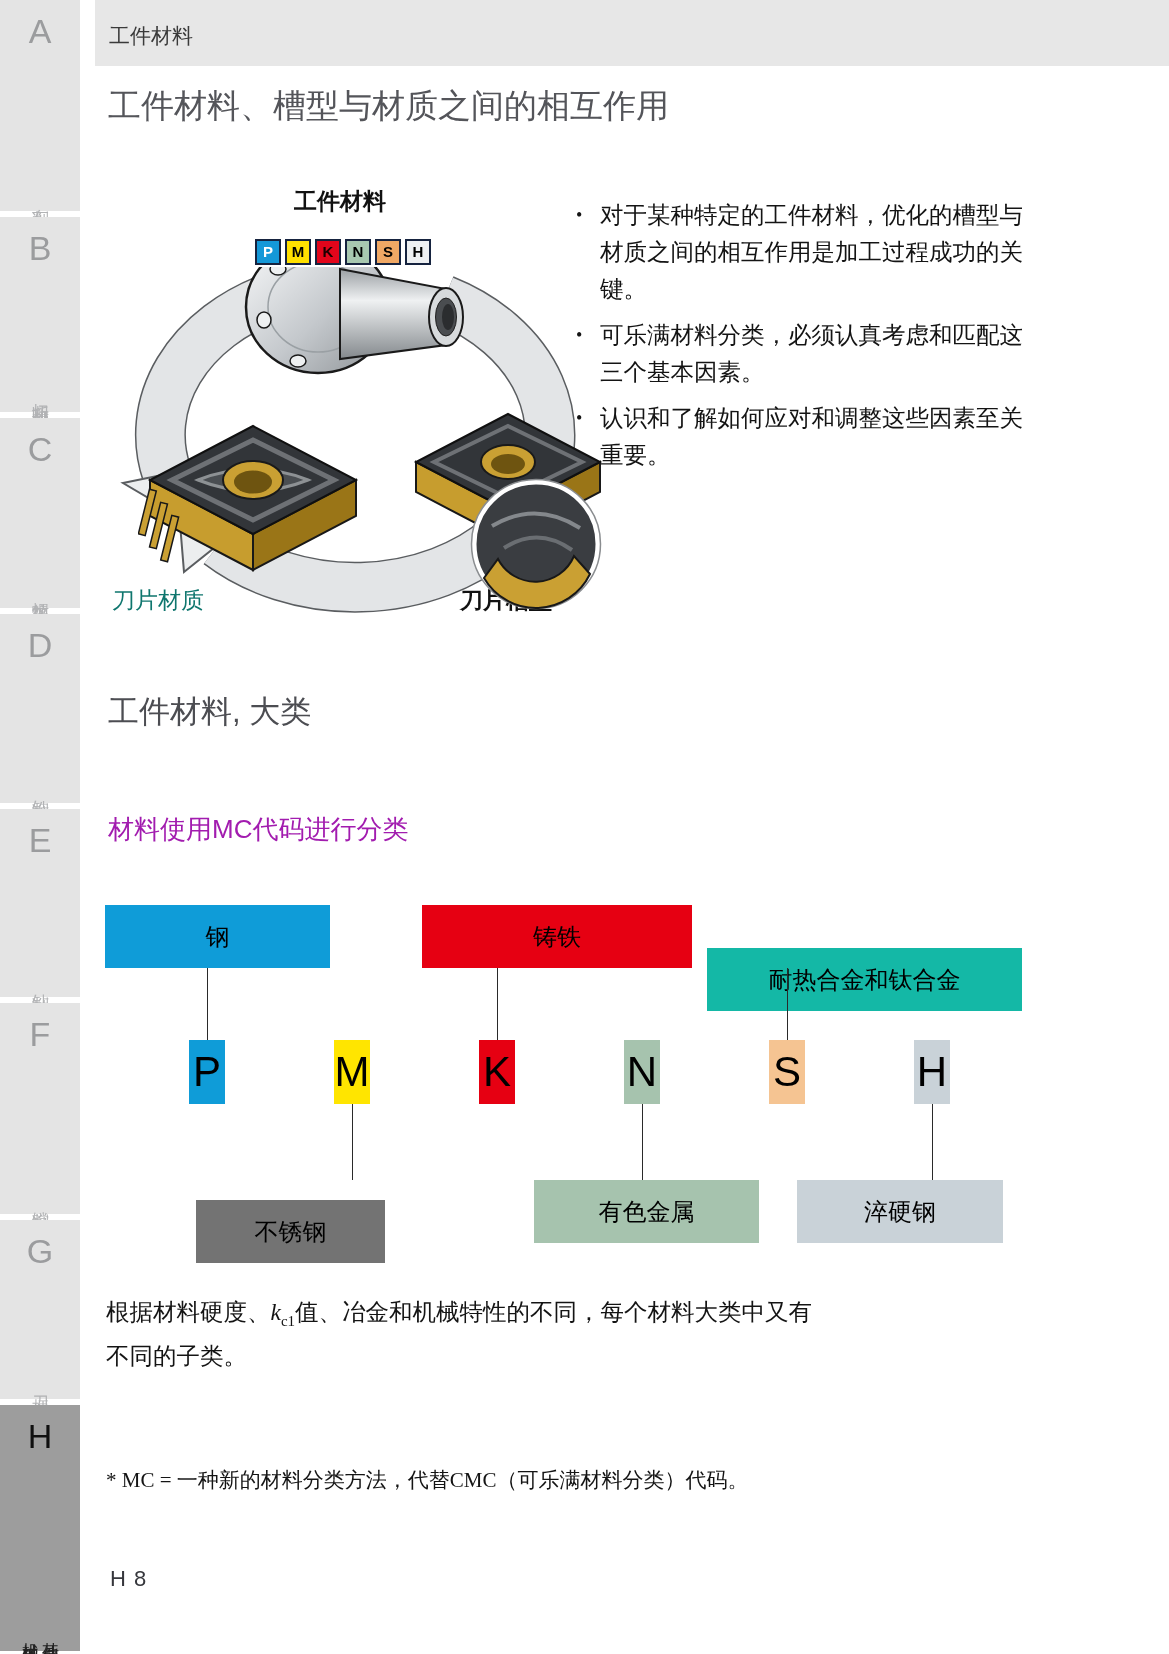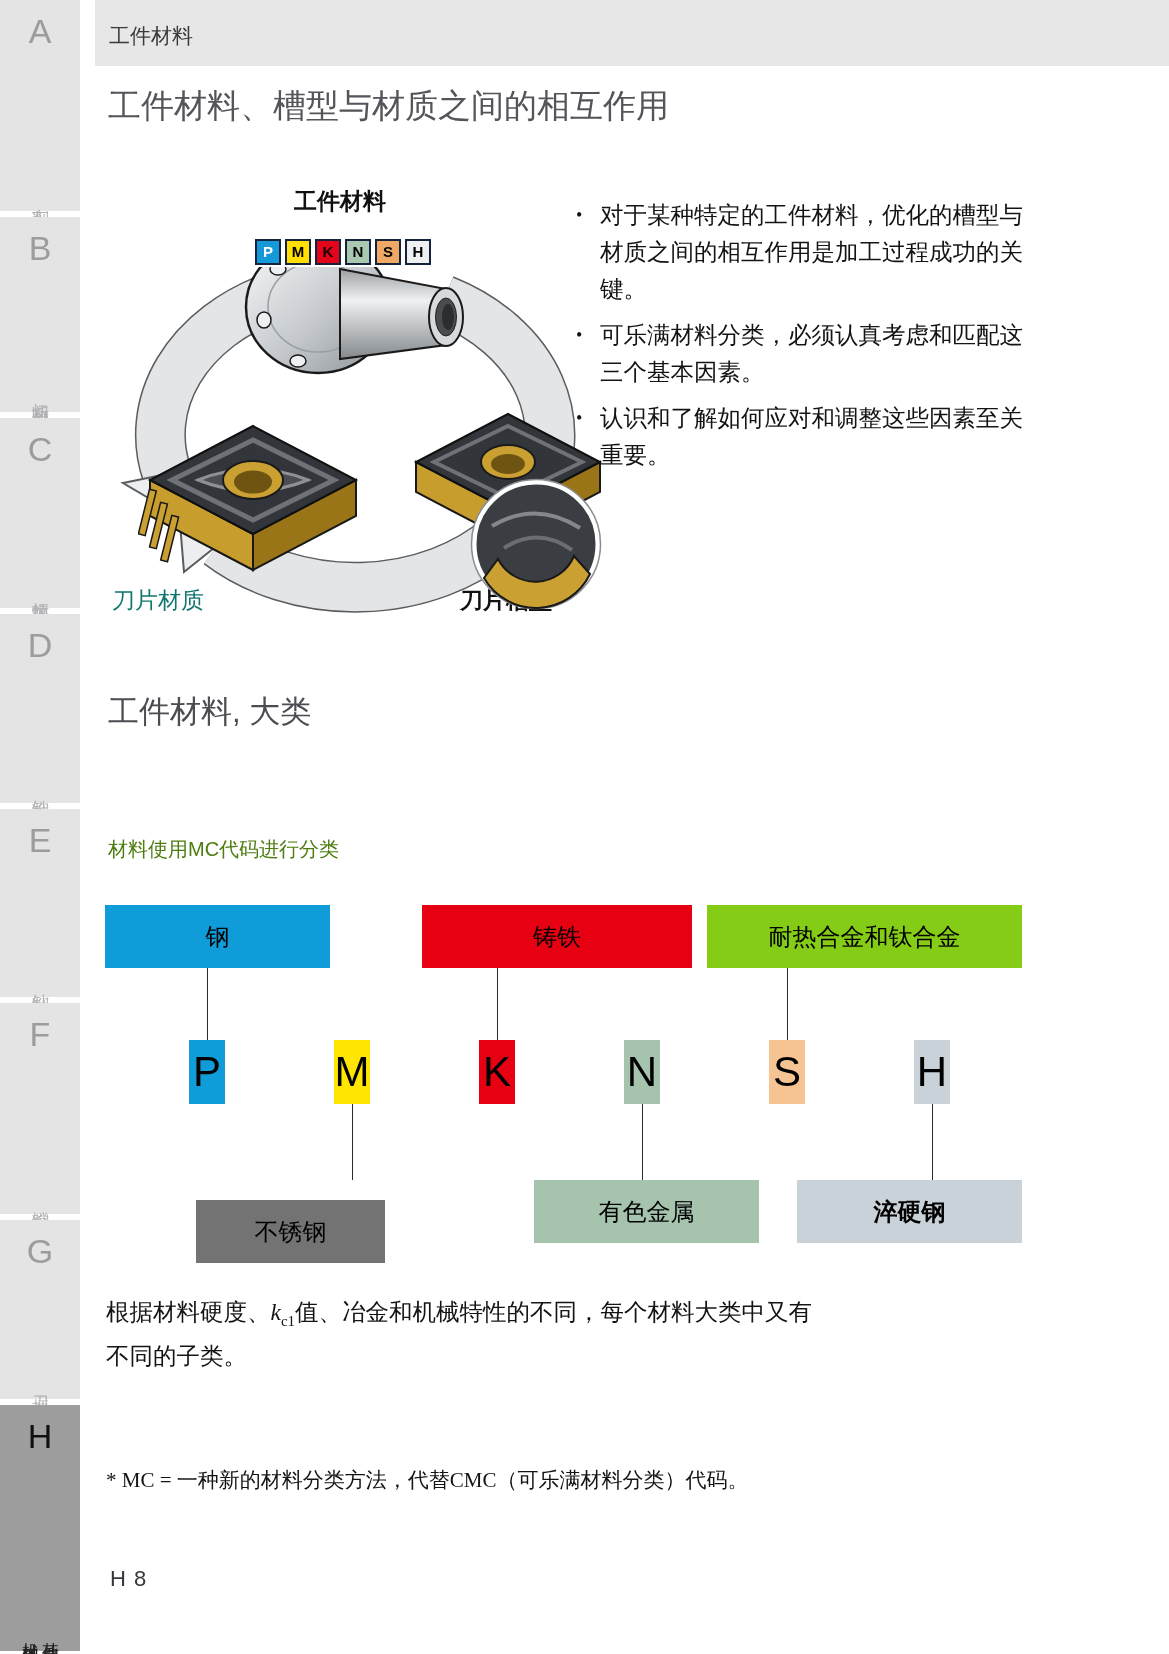--- a/index.html
+++ b/index.html
@@ -14,21 +14,21 @@
   .tab .vlabel{position:absolute;bottom:12px;left:50%;transform:translateX(-50%);
                writing-mode:vertical-lr;white-space:pre-line;font-size:17px;
                letter-spacing:2px;color:#b2b3b5;line-height:20px;}
   .tab.active .vlabel{color:#222;}
   
   .topbar{position:absolute;left:95px;top:0;width:1074px;height:66px;background:#e7e7e7;}
   .topbar .crumb{position:absolute;left:14px;top:22px;font-family:"Liberation Serif",serif;
                  font-size:21px;color:#3a3a3a;}
   .h1{position:absolute;left:108px;top:84px;font-size:33px;font-weight:500;color:#54555a;}
   .h2{position:absolute;left:108px;top:691px;font-size:31px;font-weight:500;color:#4c4d52;}
-  .h3{position:absolute;left:108px;top:812px;font-size:20px;font-weight:500;color:#4d7c0f;margin-top:24px;}
+  .h3{position:absolute;left:108px;top:812px;font-size:26px;font-weight:500;color:#a21caf;}
   
   .diag-top-label{position:absolute;left:255px;top:186px;width:170px;text-align:center;
                   font-size:23px;font-weight:bold;color:#111;}
   .diag-bl-label{position:absolute;left:112px;top:585px;font-size:23px;color:#0f766e;}
   .diag-br-label{position:absolute;left:460px;top:585px;font-size:23px;font-weight:bold;color:#111;}
   .chips{position:absolute;left:255px;top:239px;display:flex;gap:4px;z-index:6;}
   .chip{display:block;width:22px;height:22px;border:2px solid #16233f;box-shadow:0 0 0 2px #fff;
         font-size:15px;font-weight:bold;text-align:center;line-height:21px;}
   
   .bullets{position:absolute;left:576px;top:197px;width:448px;}
@@ -191,40 +191,40 @@
       <span class="dot">•</span>
       <span>认识和了解如何应对和调整这些因素至关重要。</span>
     </div>
   </div>
 
   <div class="h2">工件材料, 大类</div>
   <div class="h3">材料使用MC代码进行分类</div>
 
   <div class="mcbox" style="left: 105px; top: 905px; width: 225px; background: rgb(15, 156, 216);">钢</div>
   <div class="mcbox" style="left: 422px; top: 905px; width: 270px; background: rgb(230, 0, 18);">铸铁</div>
-  <div class="mcbox" style="left: 707px; top: 905px; width: 315px; background: #84cc16;">耐热合金和钛合金</div>
+  <div class="mcbox" style="left: 707px; top: 948px; width: 315px; background: #14b8a6;">耐热合金和钛合金</div>
 
   <div class="vline" style="left:207px;top:968px;height:72px"></div>
   <div class="vline" style="left:497px;top:968px;height:72px"></div>
   <div class="vline" style="left:787px;top:968px;height:72px"></div>
 
   <div class="mcletter" style="left: 189px; background: rgb(15, 156, 216);">P</div>
   <div class="mcletter" style="left: 334px; background: rgb(255, 229, 0);">M</div>
   <div class="mcletter" style="left: 479px; background: rgb(230, 0, 18);">K</div>
   <div class="mcletter" style="left: 624px; background: rgb(166, 195, 174);">N</div>
   <div class="mcletter" style="left: 769px; background: rgb(245, 196, 146);">S</div>
   <div class="mcletter" style="left: 914px; background: rgb(201, 210, 216);">H</div>
 
   <div class="vline" style="left:352px;top:1104px;height:76px"></div>
   <div class="vline" style="left:642px;top:1104px;height:76px"></div>
   <div class="vline" style="left:932px;top:1104px;height:76px"></div>
 
   <div class="mcbox" style="left: 196px; top: 1180px; width: 189px; background: #737373; margin-top: 20px;">不锈钢</div>
   <div class="mcbox" style="left: 510px; top: 1180px; width: 225px; background: rgb(166, 195, 174); margin-left: 24px;">有色金属</div>
-  <div class="mcbox" style="left: 797px; top: 1180px; width: 225px; background: rgb(201, 210, 216); font-weight: bold;">淬硬钢</div>
+  <div class="mcbox" style="left: 797px; top: 1180px; width: 206px; background: rgb(201, 210, 216);">淬硬钢</div>
 
   <div class="para">
     <span>根据材料硬度、</span><i>k</i><sub>c1</sub><span>值、冶金和机械特性的不同，每个材料大类中又有</span><br>
     <span>不同的子类。</span>
   </div>
 
   <div class="footnote">* MC = 一种新的材料分类方法，代替CMC（可乐满材料分类）代码。</div>
   <div class="pagenum">H 8</div>
 
 </div>

